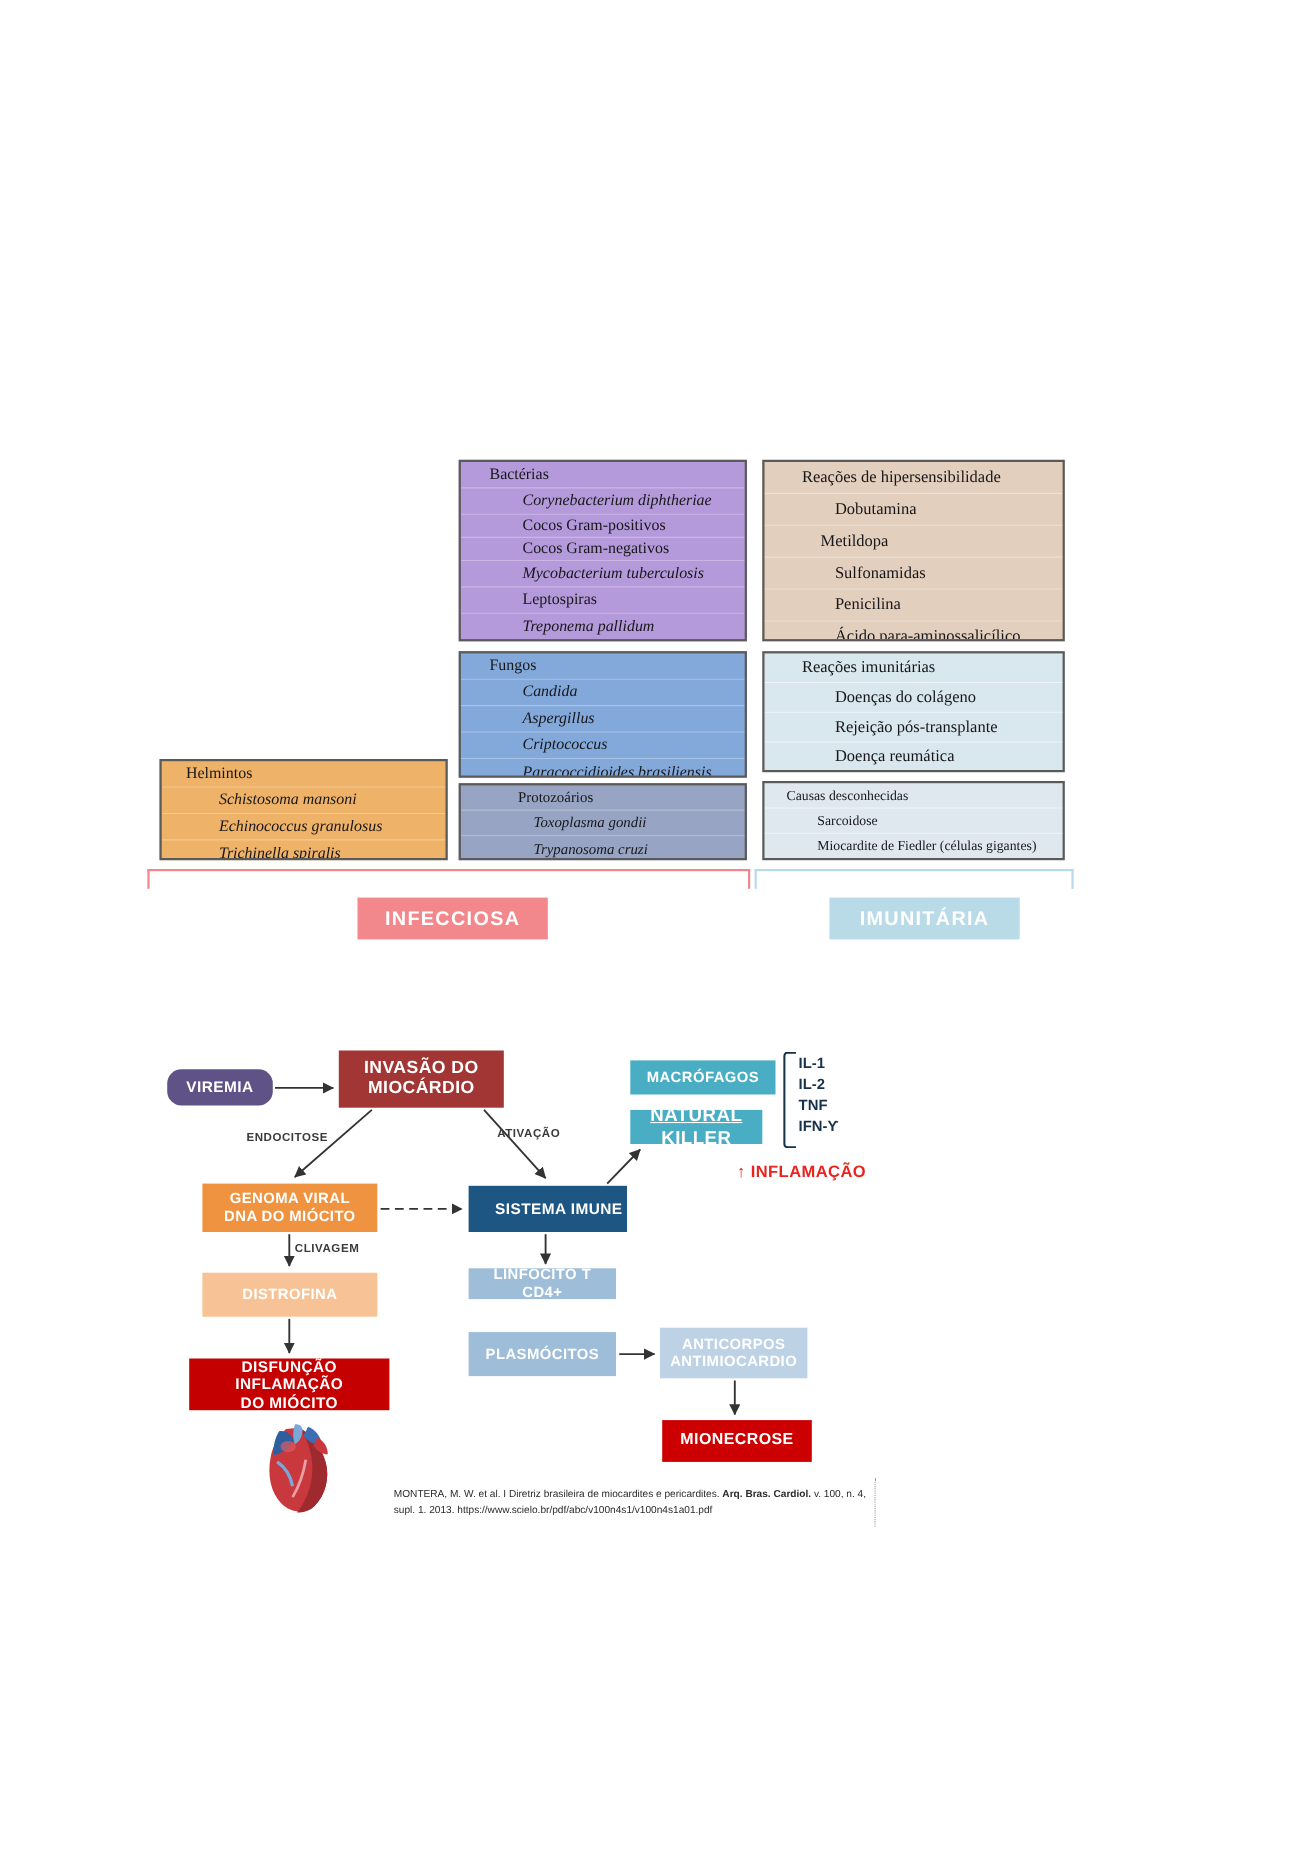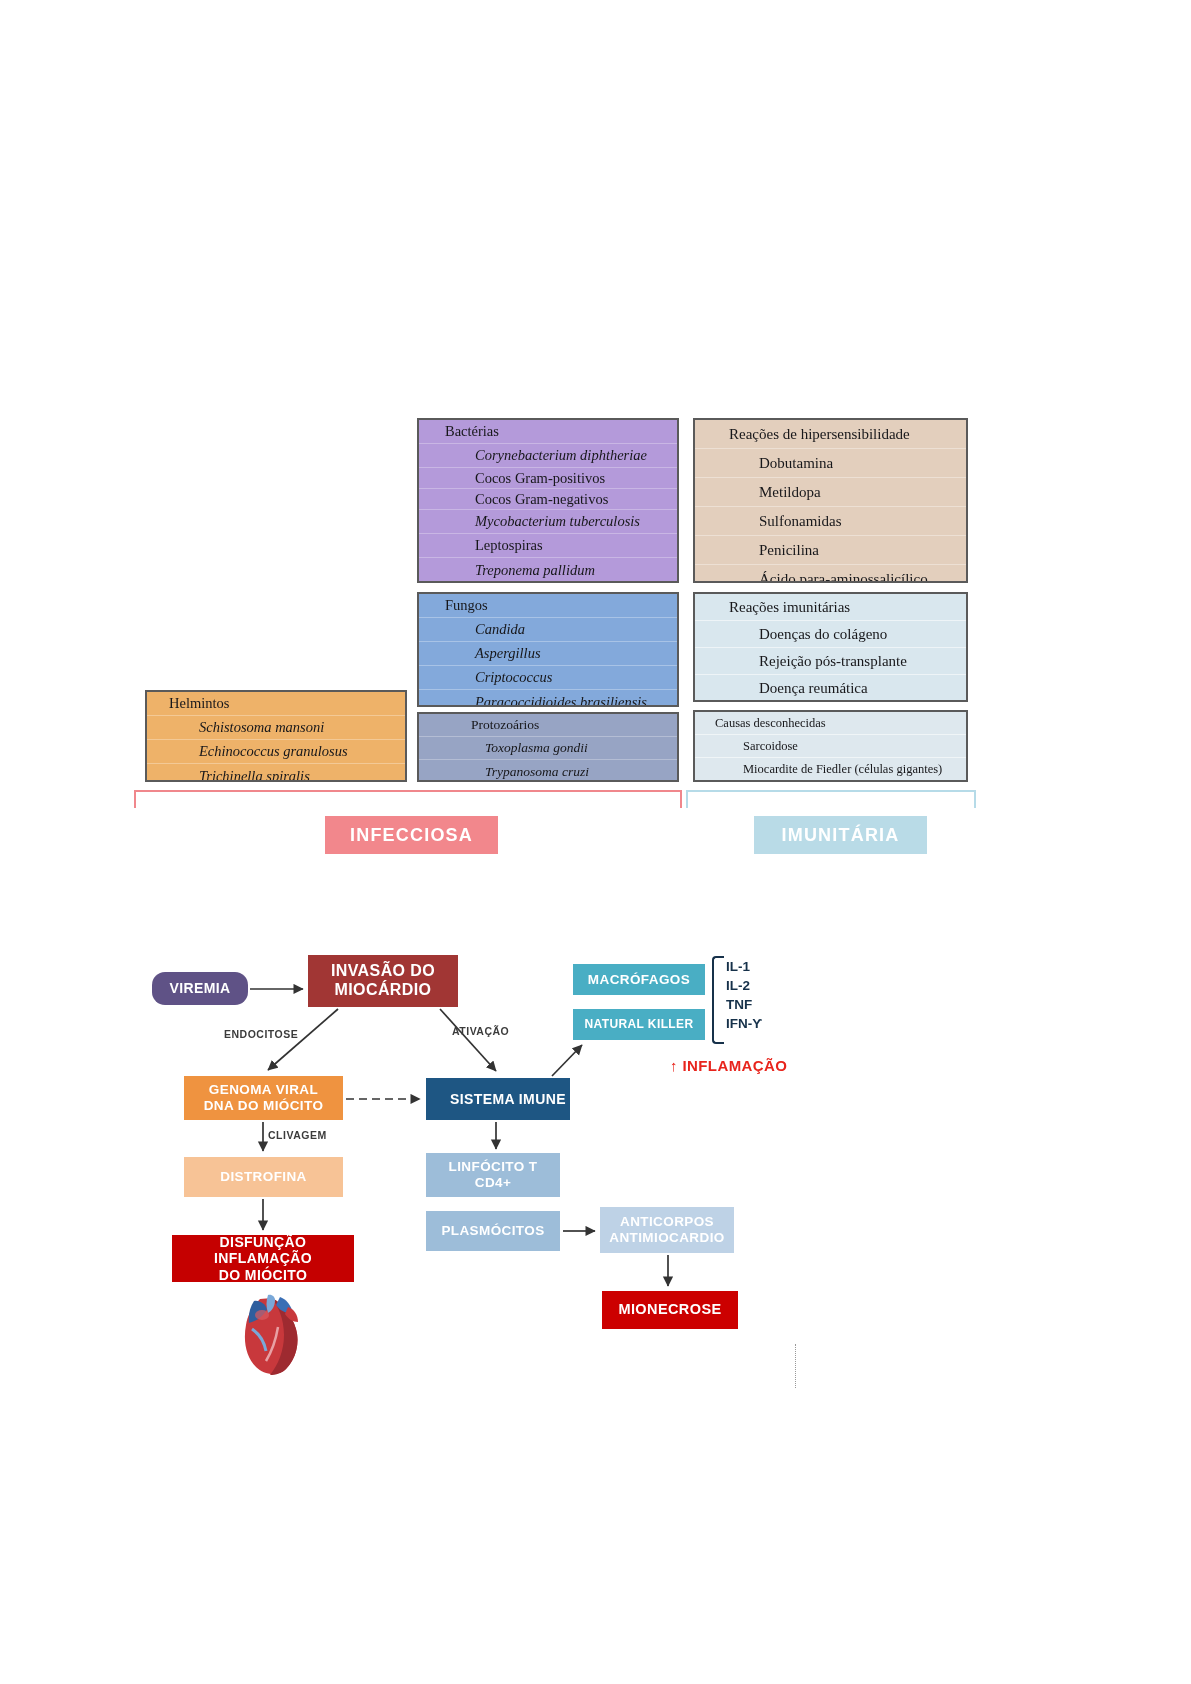--- a/index.html
+++ b/index.html
@@ -119,29 +119,29 @@
     color:#ffffff;
     letter-spacing:.4px;
     line-height:1.18;
   }
   #n-viremia   { left:152px; top:972px; width:96px;  height:33px;
                  background:#5f5286; font-size:14px;border-radius:13px; }
   #n-invasao   { left:308px; top:955px; width:150px; height:52px;
                  background:#a13634; font-size:16px; }
   #n-macrofagos{ left:573px; top:964px; width:132px; height:31px;
                  background:#49aec4; font-size:13.5px; }
-  #n-nk        { left:573px; top:1009px; width:132px; height:31px;
-                 background:#49aec4; font-size:12px; }
+  #n-nk        { left:573px; top:1009px; width:120px; height:31px;
+                 background:#49aec4; font-size:17px;text-decoration:underline; }
   #n-genoma    { left:184px; top:1076px; width:159px; height:44px;
                  background:#ef9340; font-size:13.5px; }
   #n-sistema   { left:426px; top:1078px; width:144px; height:42px;
                  background:#1e5683; font-size:14px;padding-left:20px; }
   #n-distrofina{ left:184px; top:1157px; width:159px; height:40px;
                  background:#f7c396; font-size:13.5px; }
-  #n-linfocito { left:426px; top:1153px; width:134px; height:44px;
+  #n-linfocito { left:426px; top:1153px; width:134px; height:28px;
                  background:#9dbdd9; font-size:13.5px; }
   #n-plasmocitos{left:426px; top:1211px; width:134px; height:40px;
                  background:#9dbdd9; font-size:13.5px; }
   #n-anticorpos{ left:600px; top:1207px; width:134px; height:46px;
                  background:#bed2e6; font-size:13.5px; }
   #n-disfuncao { left:172px; top:1235px; width:182px; height:47px;
                  background:#c50000; font-size:14px; }
   #n-mionecrose{ left:602px; top:1291px; width:136px; height:38px;
                  background:#cc0000; font-size:14.5px; }
 
@@ -224,21 +224,21 @@
 
   <div class="etio-box" id="box-proto">
     <div class="etio-row stripe lvl-c2">Protozoários</div>
     <div class="etio-row stripe lvl-c3 ital">Toxoplasma gondii</div>
     <div class="etio-row lvl-c3 ital">Trypanosoma cruzi</div>
   </div>
 
   <div class="etio-box" id="box-hiper">
     <div class="etio-row stripe" style="padding-left:34px">Reações de hipersensibilidade</div>
     <div class="etio-row stripe" style="padding-left:64px">Dobutamina</div>
-    <div class="etio-row stripe" style="padding-left:64px">Metildopa</div>
+    <div class="etio-row stripe" style="padding-left:51px">Metildopa</div>
     <div class="etio-row stripe" style="padding-left:64px">Sulfonamidas</div>
     <div class="etio-row stripe" style="padding-left:64px">Penicilina</div>
     <div class="etio-row" style="padding-left:64px">Ácido para-aminossalicílico</div>
   </div>
 
   <div class="etio-box" id="box-imun">
     <div class="etio-row stripe" style="padding-left:34px">Reações imunitárias</div>
     <div class="etio-row stripe" style="padding-left:64px">Doenças do colágeno</div>
     <div class="etio-row stripe" style="padding-left:64px">Rejeição pós-transplante</div>
     <div class="etio-row" style="padding-left:64px">Doença reumática</div>
@@ -362,14 +362,17 @@
       <path d="M48 6 C54 8, 59 14, 61 22 C55 23, 48 20, 44 14 Z" fill="#3a6fb5"></path>
       <path d="M36 4 C34 10, 34 16, 36 22 C40 20, 43 15, 43 9 C43 6, 40 3, 36 4 Z" fill="#7aa8d8"></path>
       <path d="M56 16 C62 18, 66 24, 66 31 C61 31, 56 28, 53 23 Z" fill="#c8383c"></path>
       <path d="M20 38 C26 42, 32 50, 34 60" stroke="#7aa8d8" stroke-width="3" fill="none"></path>
       <path d="M46 36 C44 48, 40 60, 34 70" stroke="#e8a0a4" stroke-width="2.5" fill="none"></path>
       <ellipse cx="30" cy="24" rx="7" ry="5" fill="#d95b60" opacity="0.7"></ellipse>
     </svg>
   </div>
 
   <div id="cite-rule"></div>
+  <div id="citation">
+    <span>MONTERA, M. W. et al. I Diretriz brasileira de miocardites e pericardites. </span><b>Arq. Bras. Cardiol.</b><span> v. 100, n. 4, supl. 1. 2013. https://www.scielo.br/pdf/abc/v100n4s1/v100n4s1a01.pdf</span>
+  </div>
 
 </div>
 
 </body></html>

